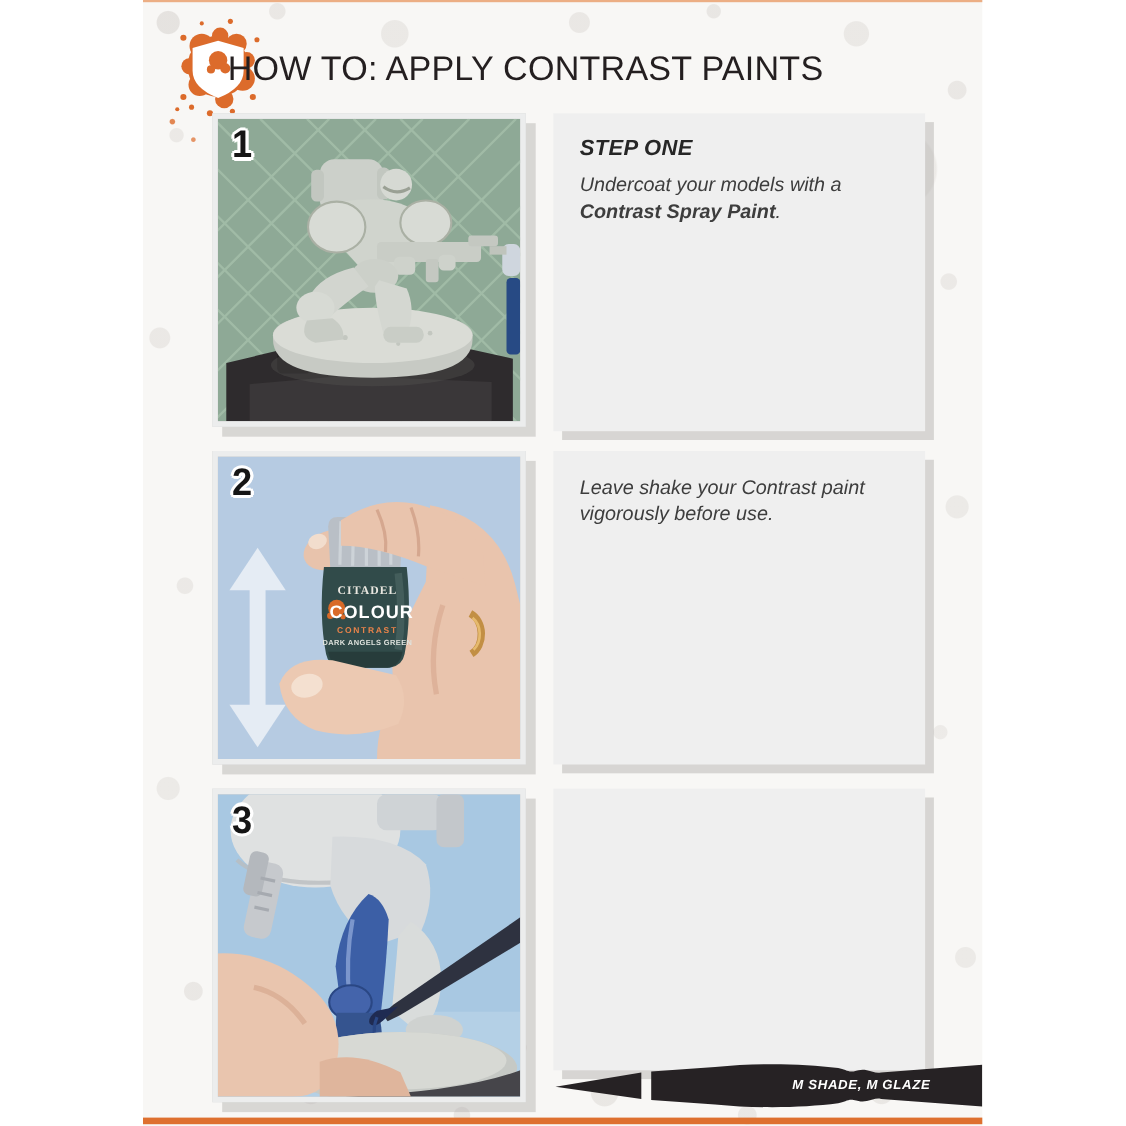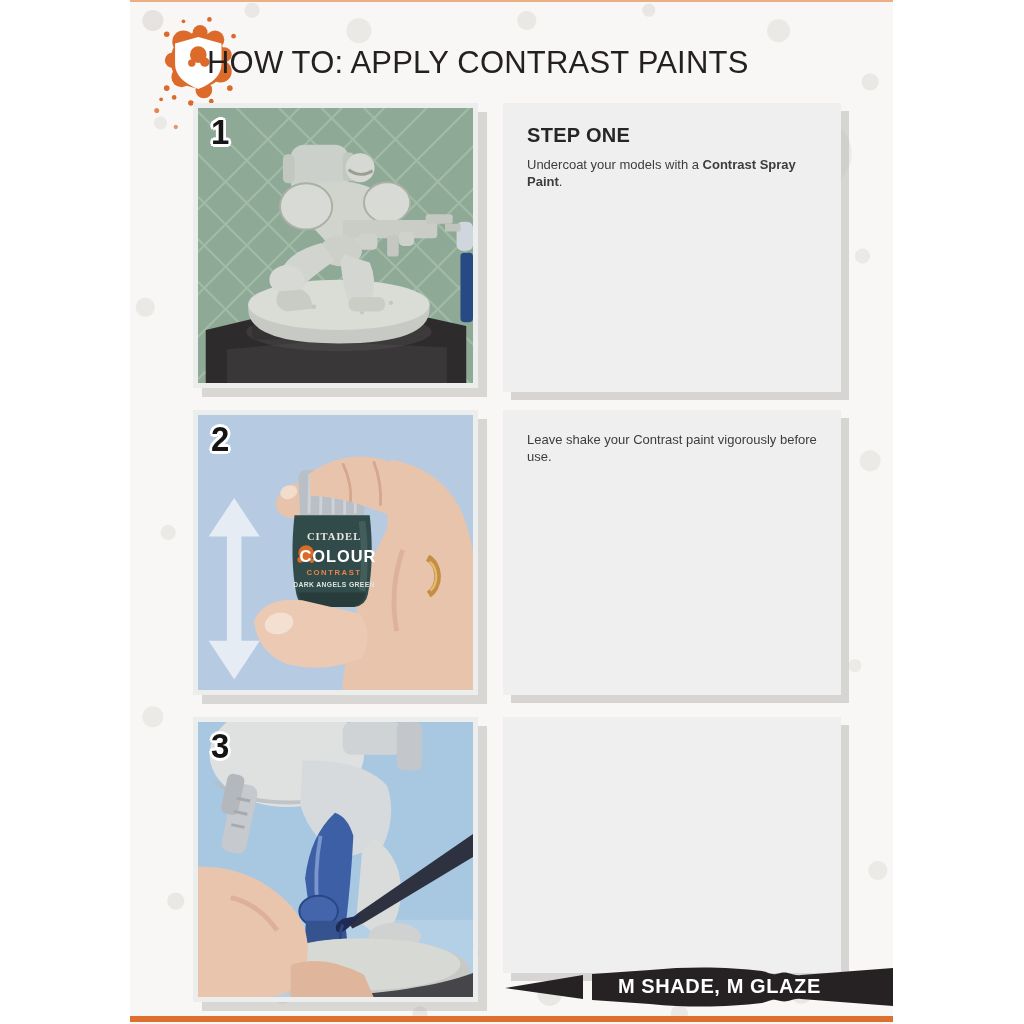--- a/index.html
+++ b/index.html
@@ -63,32 +63,33 @@
     position:absolute;top:4px;left:13px;
     font-size:35px;font-weight:900;color:#151515;transform:scaleX(.94);transform-origin:left;
     text-shadow:-3px 0 0 #fff,3px 0 0 #fff,0 -3px 0 #fff,0 3px 0 #fff,
                 -2px -2px 0 #fff,2px -2px 0 #fff,-2px 2px 0 #fff,2px 2px 0 #fff;
   }
 
   .stepbox{
     position:absolute;left:373px;top:0;width:338px;box-sizing:border-box;
     background:#efefef;box-shadow:8px 8px 0 rgba(182,180,178,.5);
     padding:21px 24px 16px 24px;
+    font-style:italic;
   }
   .row1 .stepbox{height:289px}.row2 .stepbox{height:285px}.row3 .stepbox{height:256px}
   .stepheading{margin:0 0 9px;font-size:20px;font-weight:900;letter-spacing:.3px;color:#262626;}
-  .stepbody{margin:0;font-size:13px;line-height:1.34;color:#3d3d3d;}
+  .stepbody{margin:0;font-size:18px;line-height:1.34;color:#3d3d3d;}
   .b{font-weight:bold;}
 
   
   .footer-banner{position:absolute;left:370px;top:966px;width:393px;height:42px;}
   .footer-banner svg{position:absolute;left:0;top:0;width:100%;height:100%;}
   .banner-label{
     position:absolute;left:30%;top:50%;width:58%;transform:translateY(-54%);
-    text-align:left;color:#ffffff;font-weight:bold;font-size:20px;letter-spacing:.6px;white-space:nowrap;
+    text-align:right;color:#ffffff;font-weight:bold;font-size:12px;letter-spacing:.6px;white-space:nowrap;font-style:italic;
   }
   .bottom-bar{position:absolute;left:0;top:1016px;width:100%;height:6px;background:#de702f;}
 </style>
 </head>
 <body>
 
 <div class="canvas">
   <div class="design">
     <div class="top-rule"></div>
 

